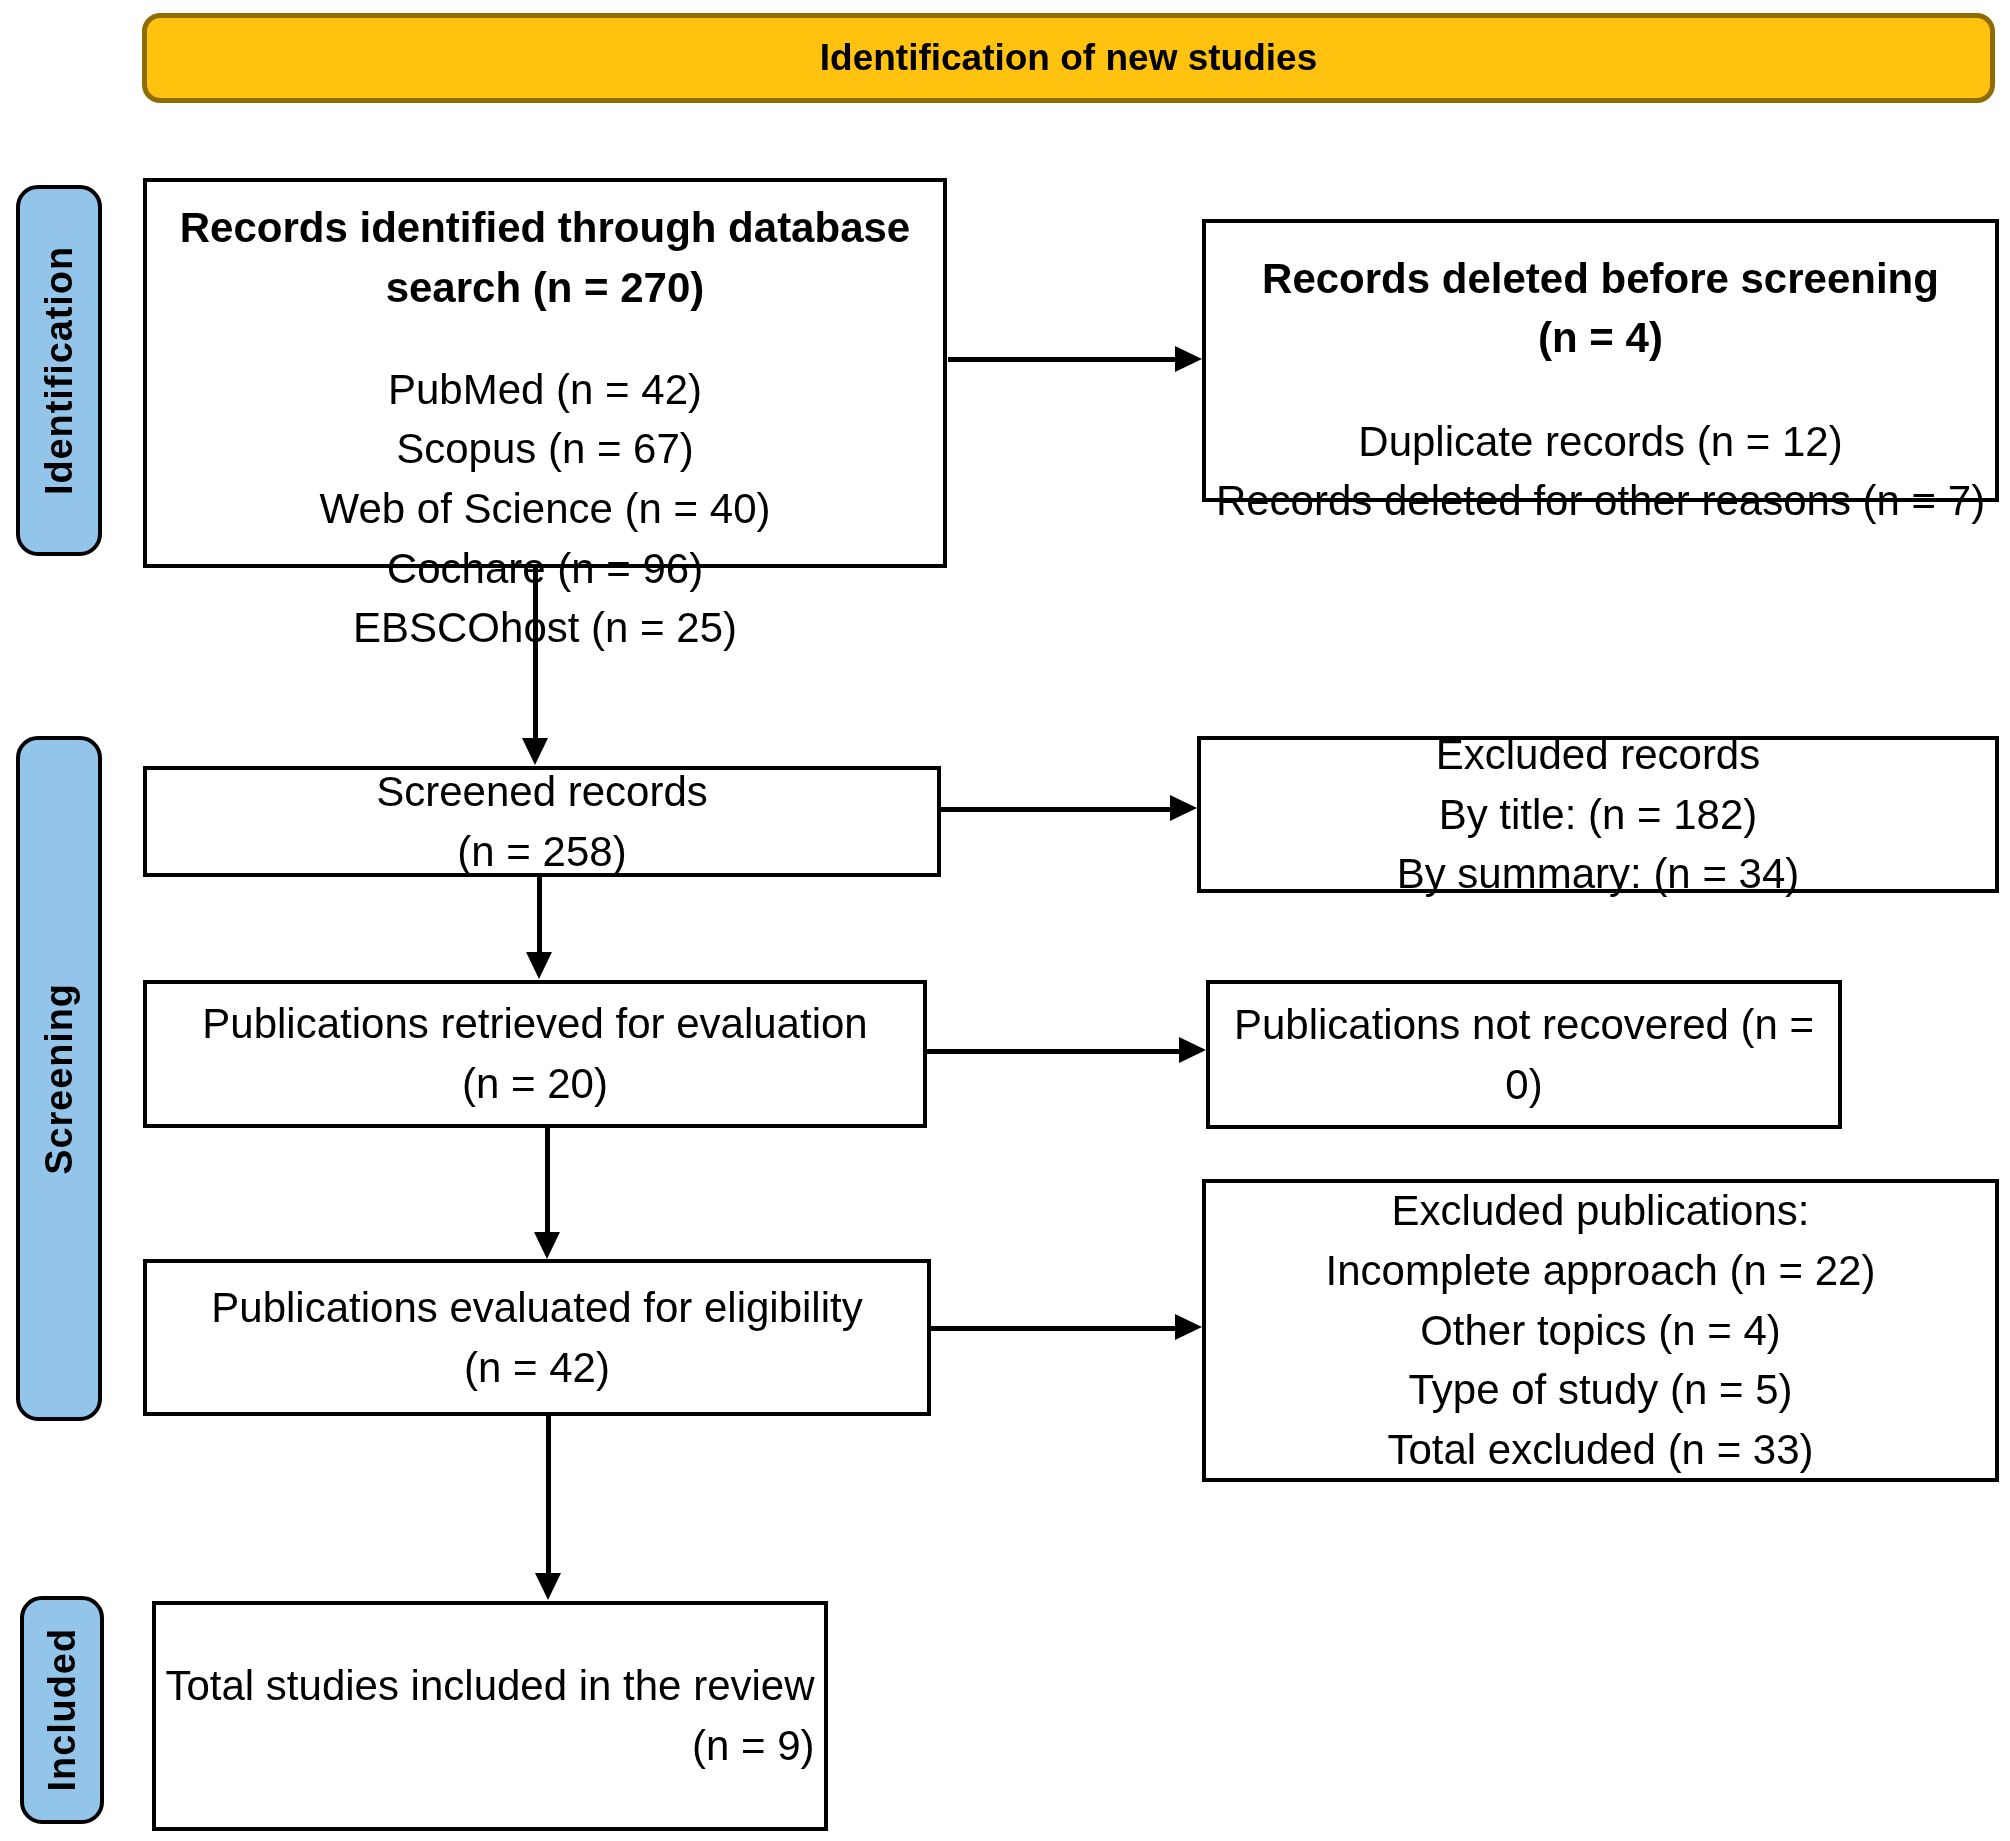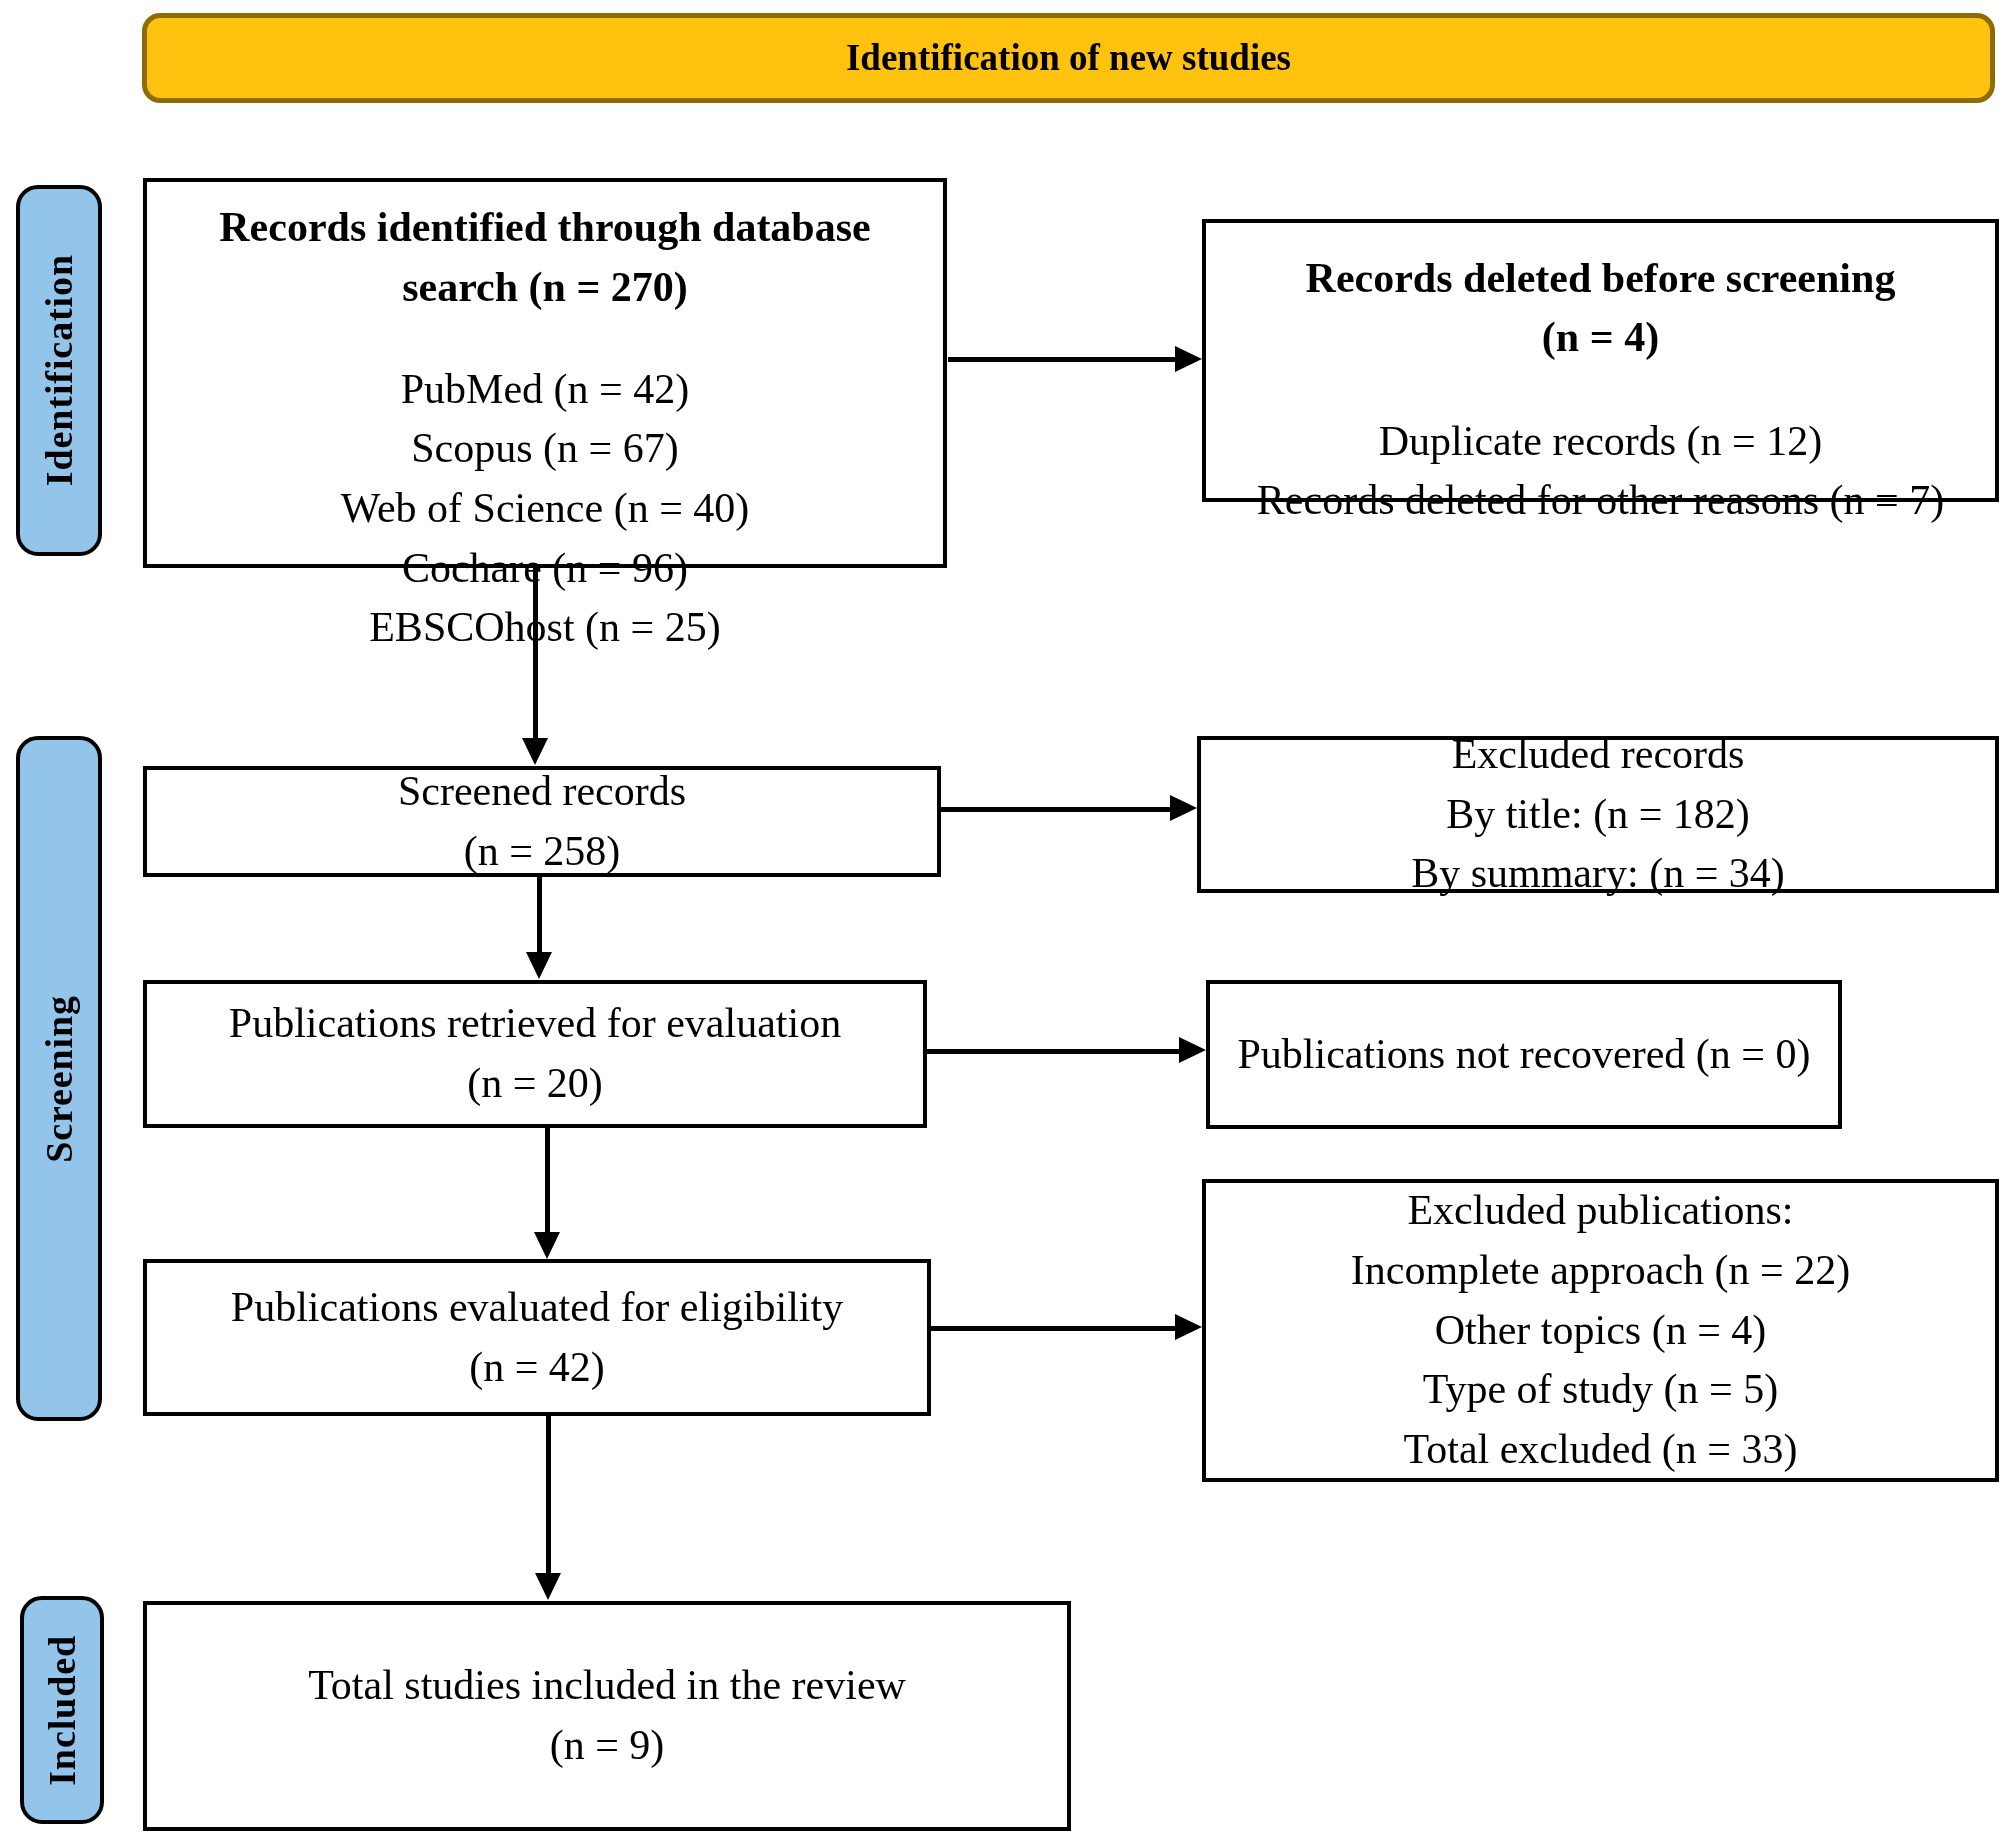--- a/index.html
+++ b/index.html
@@ -2,21 +2,21 @@
 <html style="font-size:14.6px"><head>
 <meta charset="utf-8">
 <style>
   * { margin: 0; padding: 0; box-sizing: border-box; }
   html, body { background: #ffffff; }
   .canvas {
     position: relative;
     width: 2010px;
     height: 1841px;
     background: #ffffff;
-    font-family: Liberation Serif, serif;
+    font-family: Liberation Sans, sans-serif;
     color: #000000;
   }
 
   
   .banner {
     position: absolute;
     left: 142px; top: 12.8px;
     width: 1853px; height: 90px;
     background: #FFC20E;
     border: 5.5px solid #8F6C00;
@@ -64,21 +64,21 @@
   .box-records-identified   { left: 143px;  top: 178px;  width: 804px; height: 390px; padding-top: 16.4px; }
   .box-records-identified .body { margin-top: 42px; }
   .box-records-deleted      { left: 1202px; top: 219px;  width: 797px; height: 283px; padding-top: 25.6px; }
   .box-records-deleted .body { margin-top: 44px; }
   .box-screened-records     { left: 143px;  top: 766px;  width: 798px; height: 111px; }
   .box-excluded-records     { left: 1197px; top: 736px;  width: 802px; height: 157px; }
   .box-pubs-retrieved       { left: 143px;  top: 980px; width: 784px; height: 148px; }
   .box-pubs-not-recovered   { left: 1206px; top: 980px; width: 636px; height: 149px; }
   .box-pubs-evaluated       { left: 143px;  top: 1259px; width: 788px; height: 157px; }
   .box-excluded-pubs        { left: 1202px; top: 1179px; width: 797px; height: 303px; }
-  .box-total-included       { left: 143px;  top: 1601px; width: 928px; height: 230px; }
+  .box-total-included       { left: 152px;  top: 1601px; width: 676px; height: 230px; text-align: right; }
 
   
   .vline { position: absolute; width: 4.6px; background: #000000; }
   .hline { position: absolute; height: 4.6px; background: #000000; }
   .head-down {
     position: absolute; width: 0; height: 0;
     border-left: 13.7px solid transparent;
     border-right: 13.7px solid transparent;
     border-top: 27.4px solid #000000;
   }

